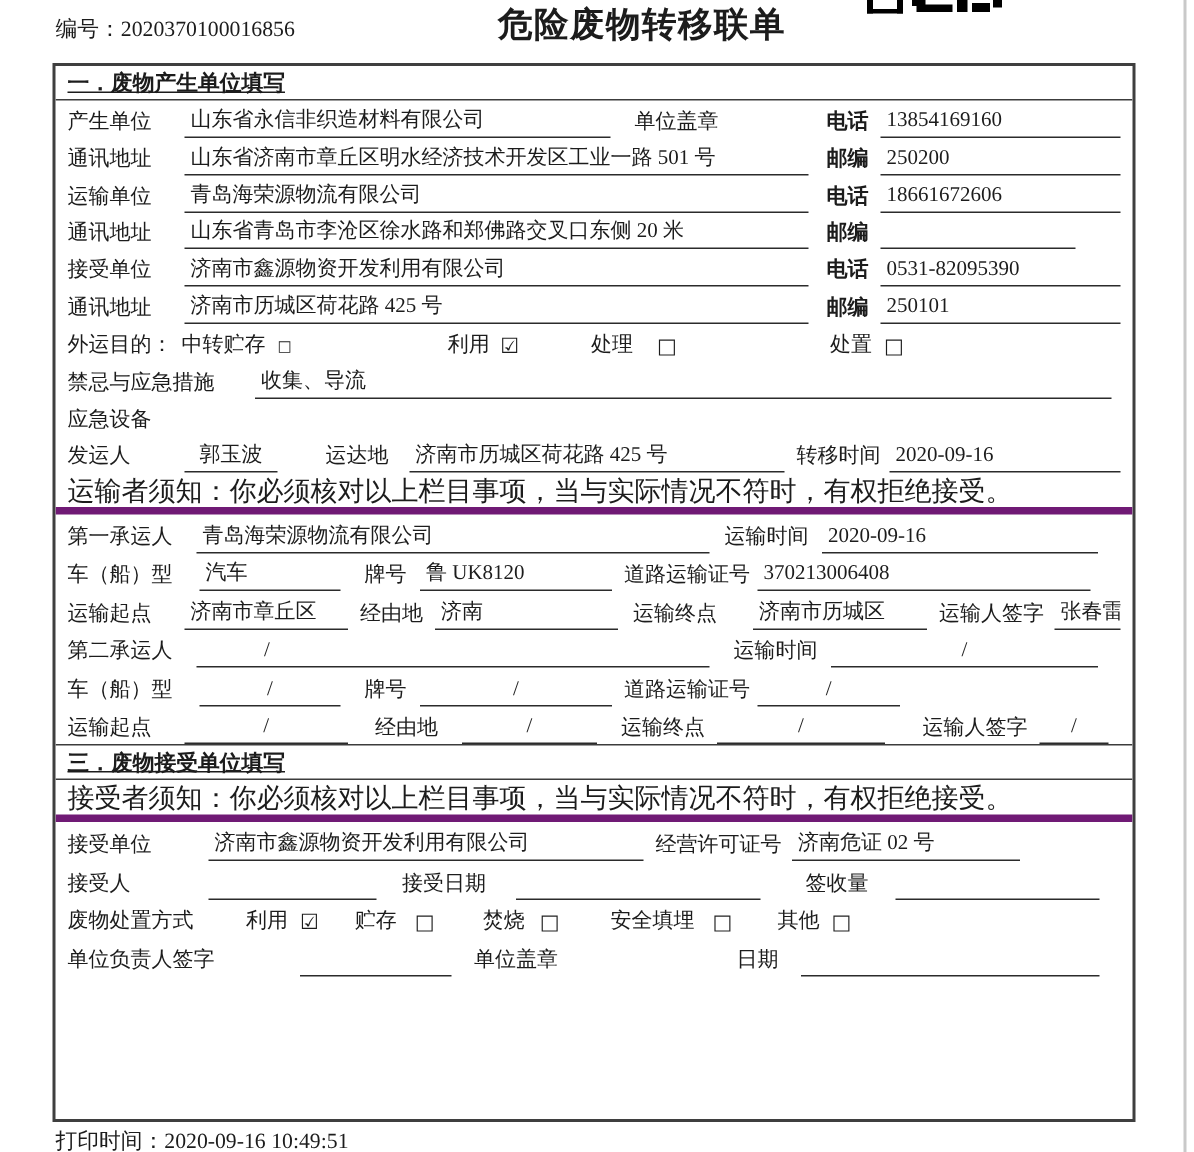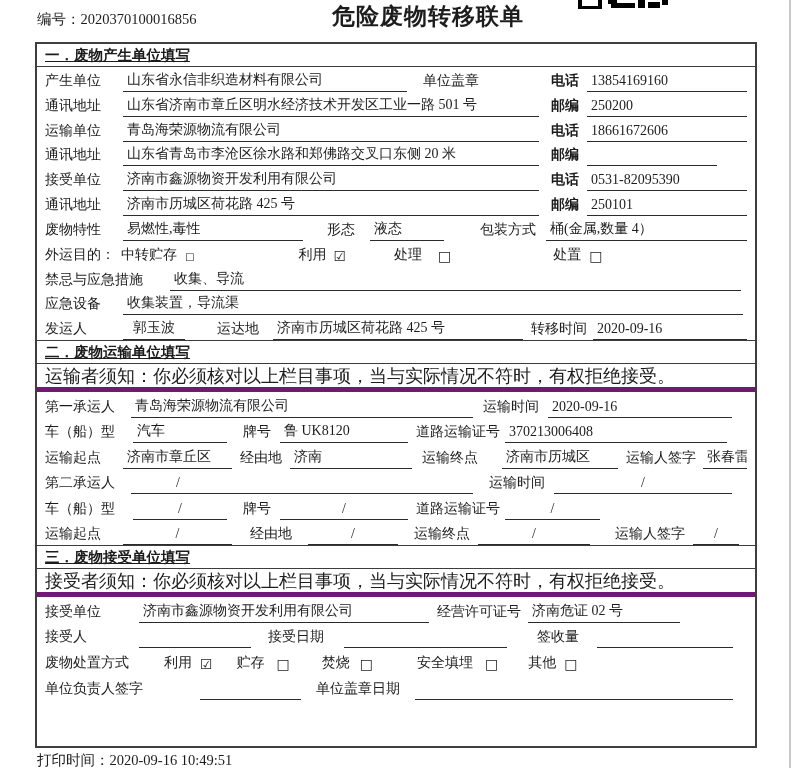--- a/index.html
+++ b/index.html
@@ -133,28 +133,20 @@
       <span class="lbl w78">通讯地址</span>
       <span class="val fx" style="margin-right:6px">济南市历城区荷花路 425 号</span>
     </div>
     <div class="rgrp">
       <span class="lbl">邮编</span>
       <span class="val fx">250101</span>
     </div>
   </div>
 
 
-  <div class="row h1">
-    <span class="lbl w78">废物特性</span>
-    <span class="val" style="width:180px">易燃性,毒性</span>
-    <span class="lbl" style="margin-left:24px">形态</span>
-    <span class="val" style="width:74px;margin-left:15px">液态</span>
-    <span class="lbl" style="margin-left:36px">包装方式</span>
-    <span class="val fx" style="margin-left:10px">桶(金属,数量 4）</span>
-  </div>
 
   <div class="row h1">
     <span class="lbl">外运目的：</span>
     <span class="lbl" style="margin-left:6px">中转贮存</span>
     <span class="cb sm" style="margin-left:8px">□</span>
     <span class="lbl" style="margin-left:104px">利用</span>
     <span class="cb" style="margin-left:7px">☑</span>
     <span class="lbl" style="margin-left:48px">处理</span>
     <span class="cb" style="margin-left:16px">□</span>
     <span class="lbl" style="margin-left:102px">处置</span>
@@ -162,33 +154,31 @@
   </div>
 
 
   <div class="row h1">
     <span class="lbl w98">禁忌与应急措施</span>
     <span class="val fx" style="margin-left:27px;margin-right:6px">收集、导流</span>
   </div>
 
   <div class="row h1">
     <span class="lbl w78">应急设备</span>
-    <span class="val fx" style="margin-right:4px">收集装置，导流渠</span>
   </div>
 
   <div class="row h1">
     <span class="lbl w78">发运人</span>
     <span class="val ctr" style="width:62px">郭玉波</span>
     <span class="lbl" style="margin-left:32px">运达地</span>
     <span class="val" style="width:250px;margin-left:14px">济南市历城区荷花路 425 号</span>
     <span class="lbl" style="margin-left:8px">转移时间</span>
     <span class="val fx" style="margin-left:6px">2020-09-16</span>
   </div>
 
-  <div class="sec-title bt">二．废物运输单位填写</div>
   <div class="notice">运输者须知：你必须核对以上栏目事项，当与实际情况不符时，有权拒绝接受。</div>
 
   <div class="row h2">
     <span class="lbl w86">第一承运人</span>
     <span class="val" style="width:342px">青岛海荣源物流有限公司</span>
     <span class="lbl" style="margin-left:10px">运输时间</span>
     <span class="val fx" style="margin-left:9px;margin-right:15px">2020-09-16</span>
   </div>
 
   <div class="row h2">
@@ -258,29 +248,29 @@
   </div>
 
   <div class="row h3">
     <span class="lbl">废物处置方式</span>
     <span class="lbl" style="margin-left:35px">利用</span>
     <span class="cb" style="margin-left:8px">☑</span>
     <span class="lbl" style="margin-left:24px">贮存</span>
     <span class="cb" style="margin-left:12px">□</span>
     <span class="lbl" style="margin-left:32px">焚烧</span>
     <span class="cb" style="margin-left:10px">□</span>
-    <span class="lbl" style="margin-left:44px">安全填埋</span>
+    <span class="lbl" style="margin-left:34px">安全填埋</span>
     <span class="cb" style="margin-left:12px">□</span>
     <span class="lbl" style="margin-left:30px">其他</span>
     <span class="cb" style="margin-left:8px">□</span>
   </div>
 
   <div class="row h3">
     <span class="lbl">单位负责人签字</span>
     <span class="val" style="width:101px;margin-left:57px"></span>
     <span class="lbl" style="margin-left:15px">单位盖章</span>
-    <span class="lbl" style="">日期</span>
+    <span class="lbl" style="margin-left:119px">日期</span>
     <span class="val fx" style="margin-left:15px;margin-right:14px"></span>
   </div>
 
 </div>
 
 <div class="print-line"><span>打印时间：</span><span>2020-09-16 10:49:51</span></div>
 
 </body></html>

